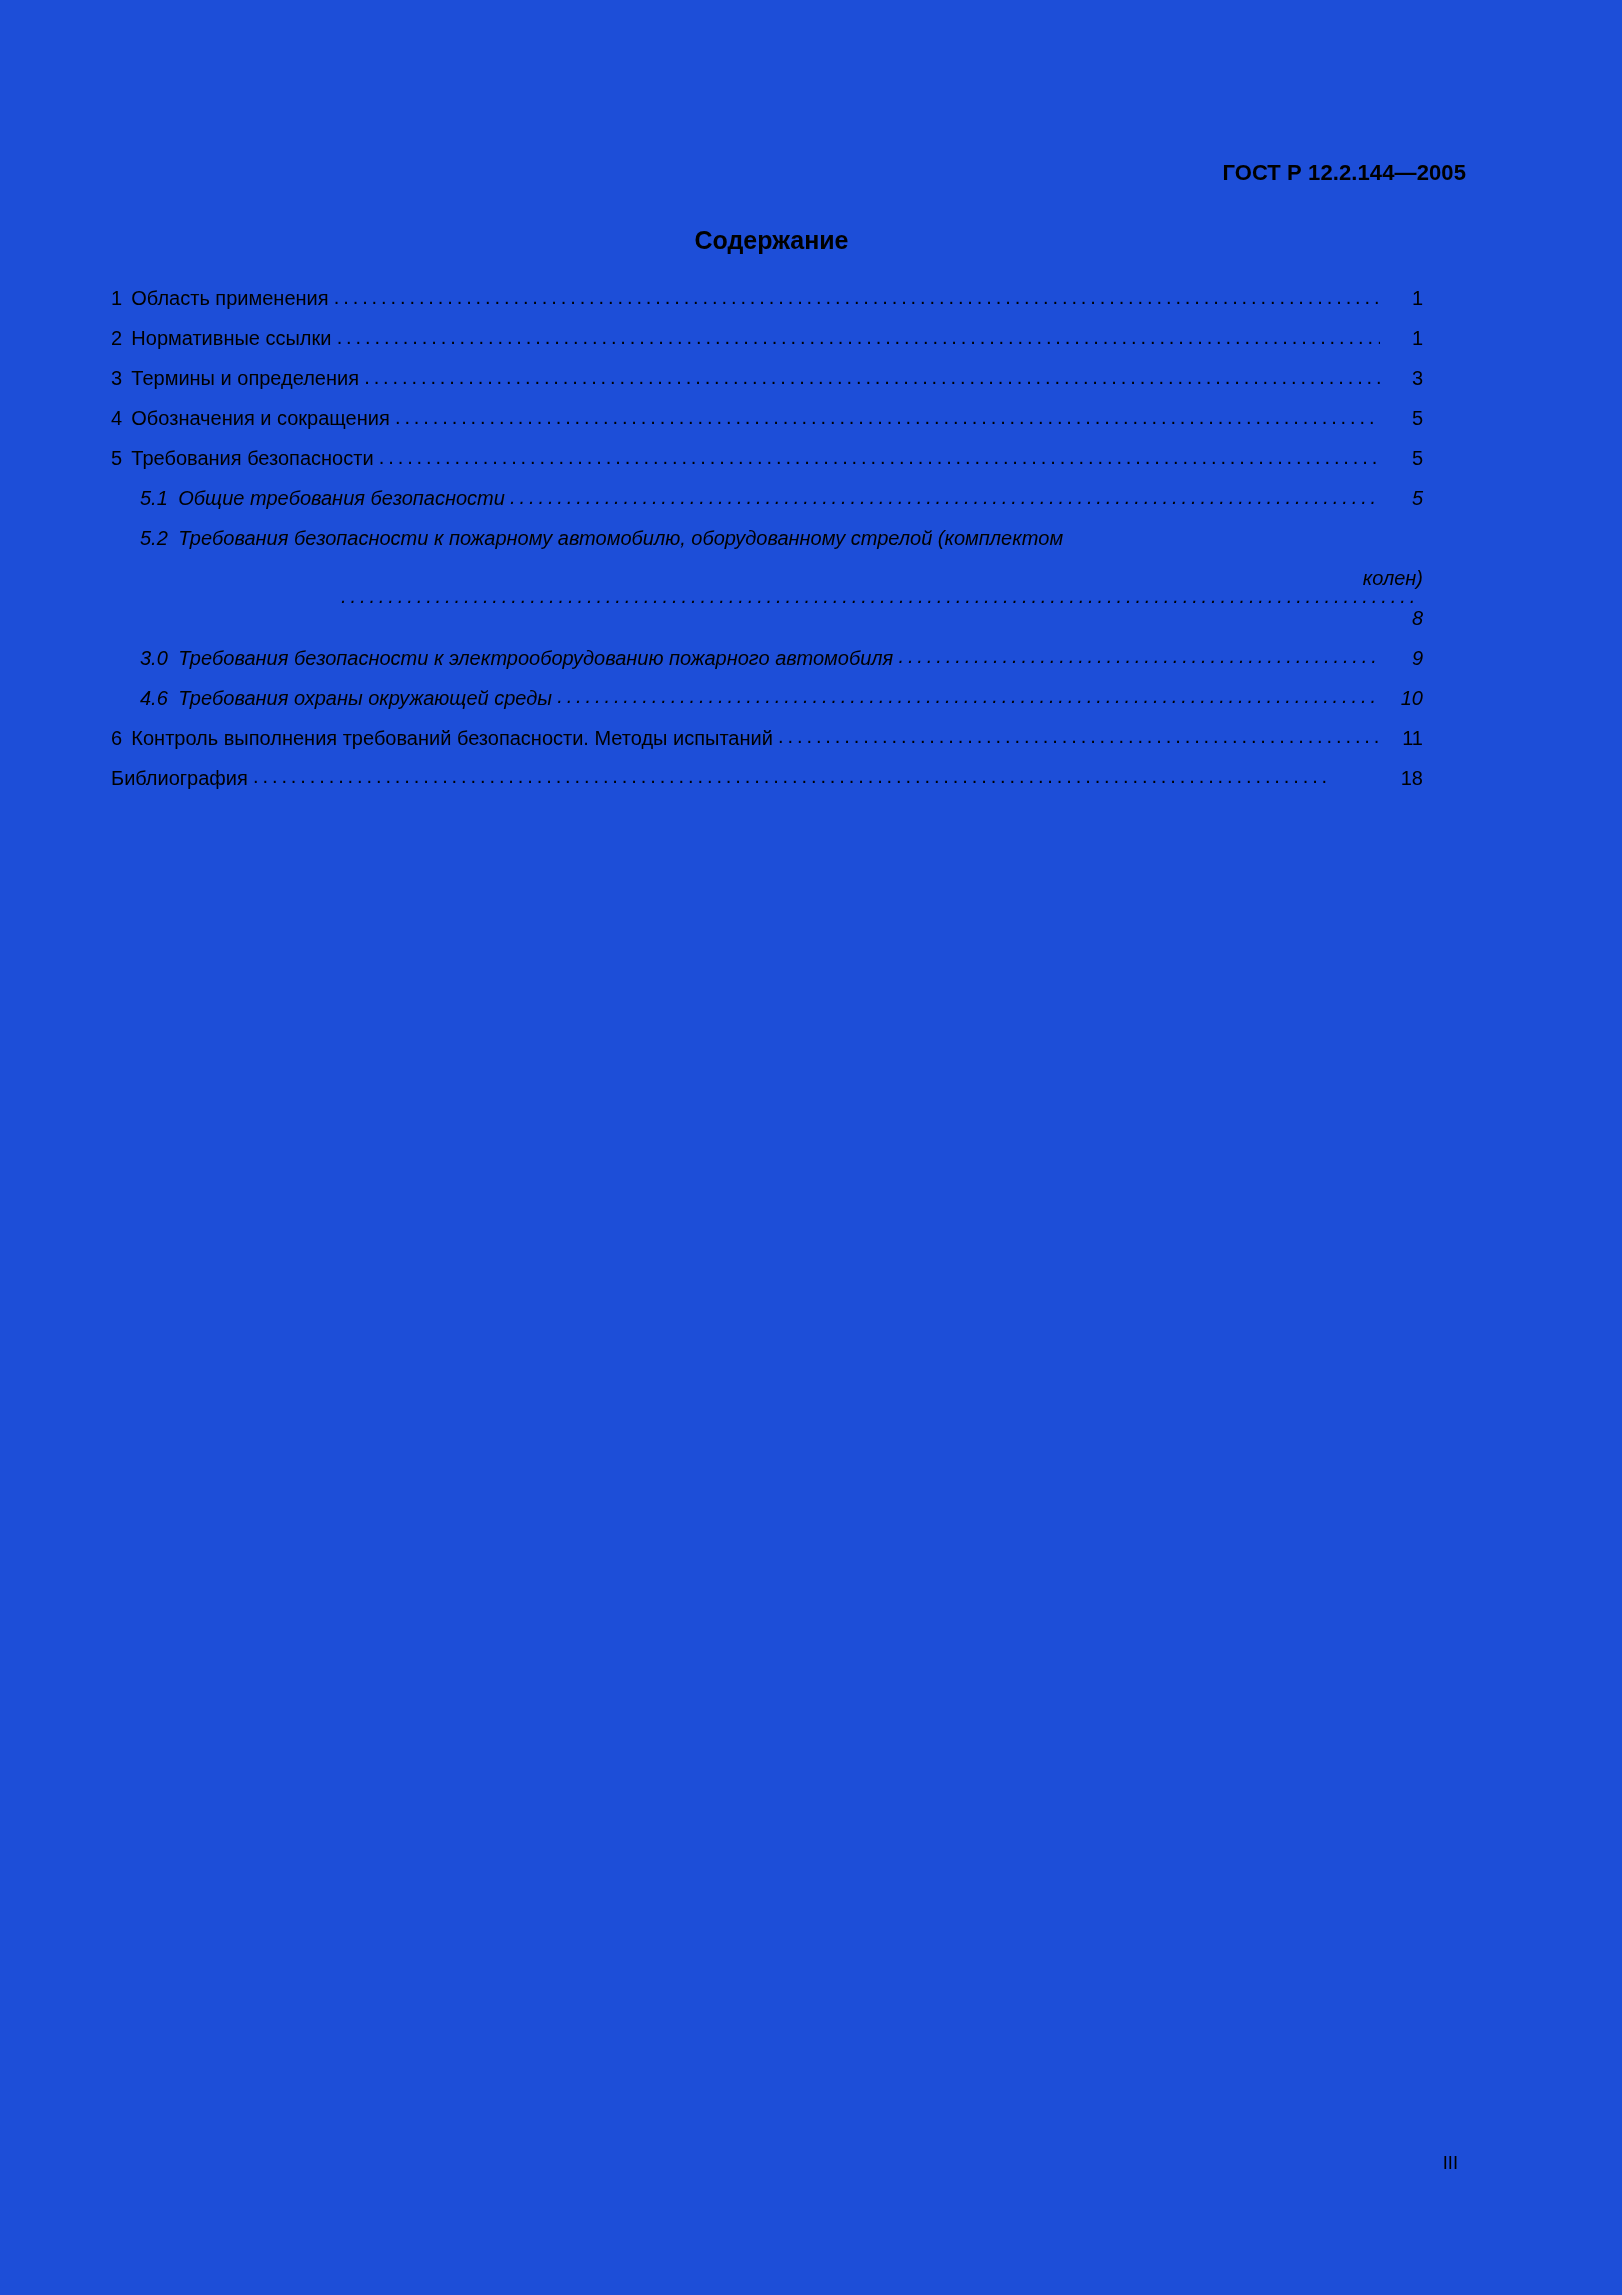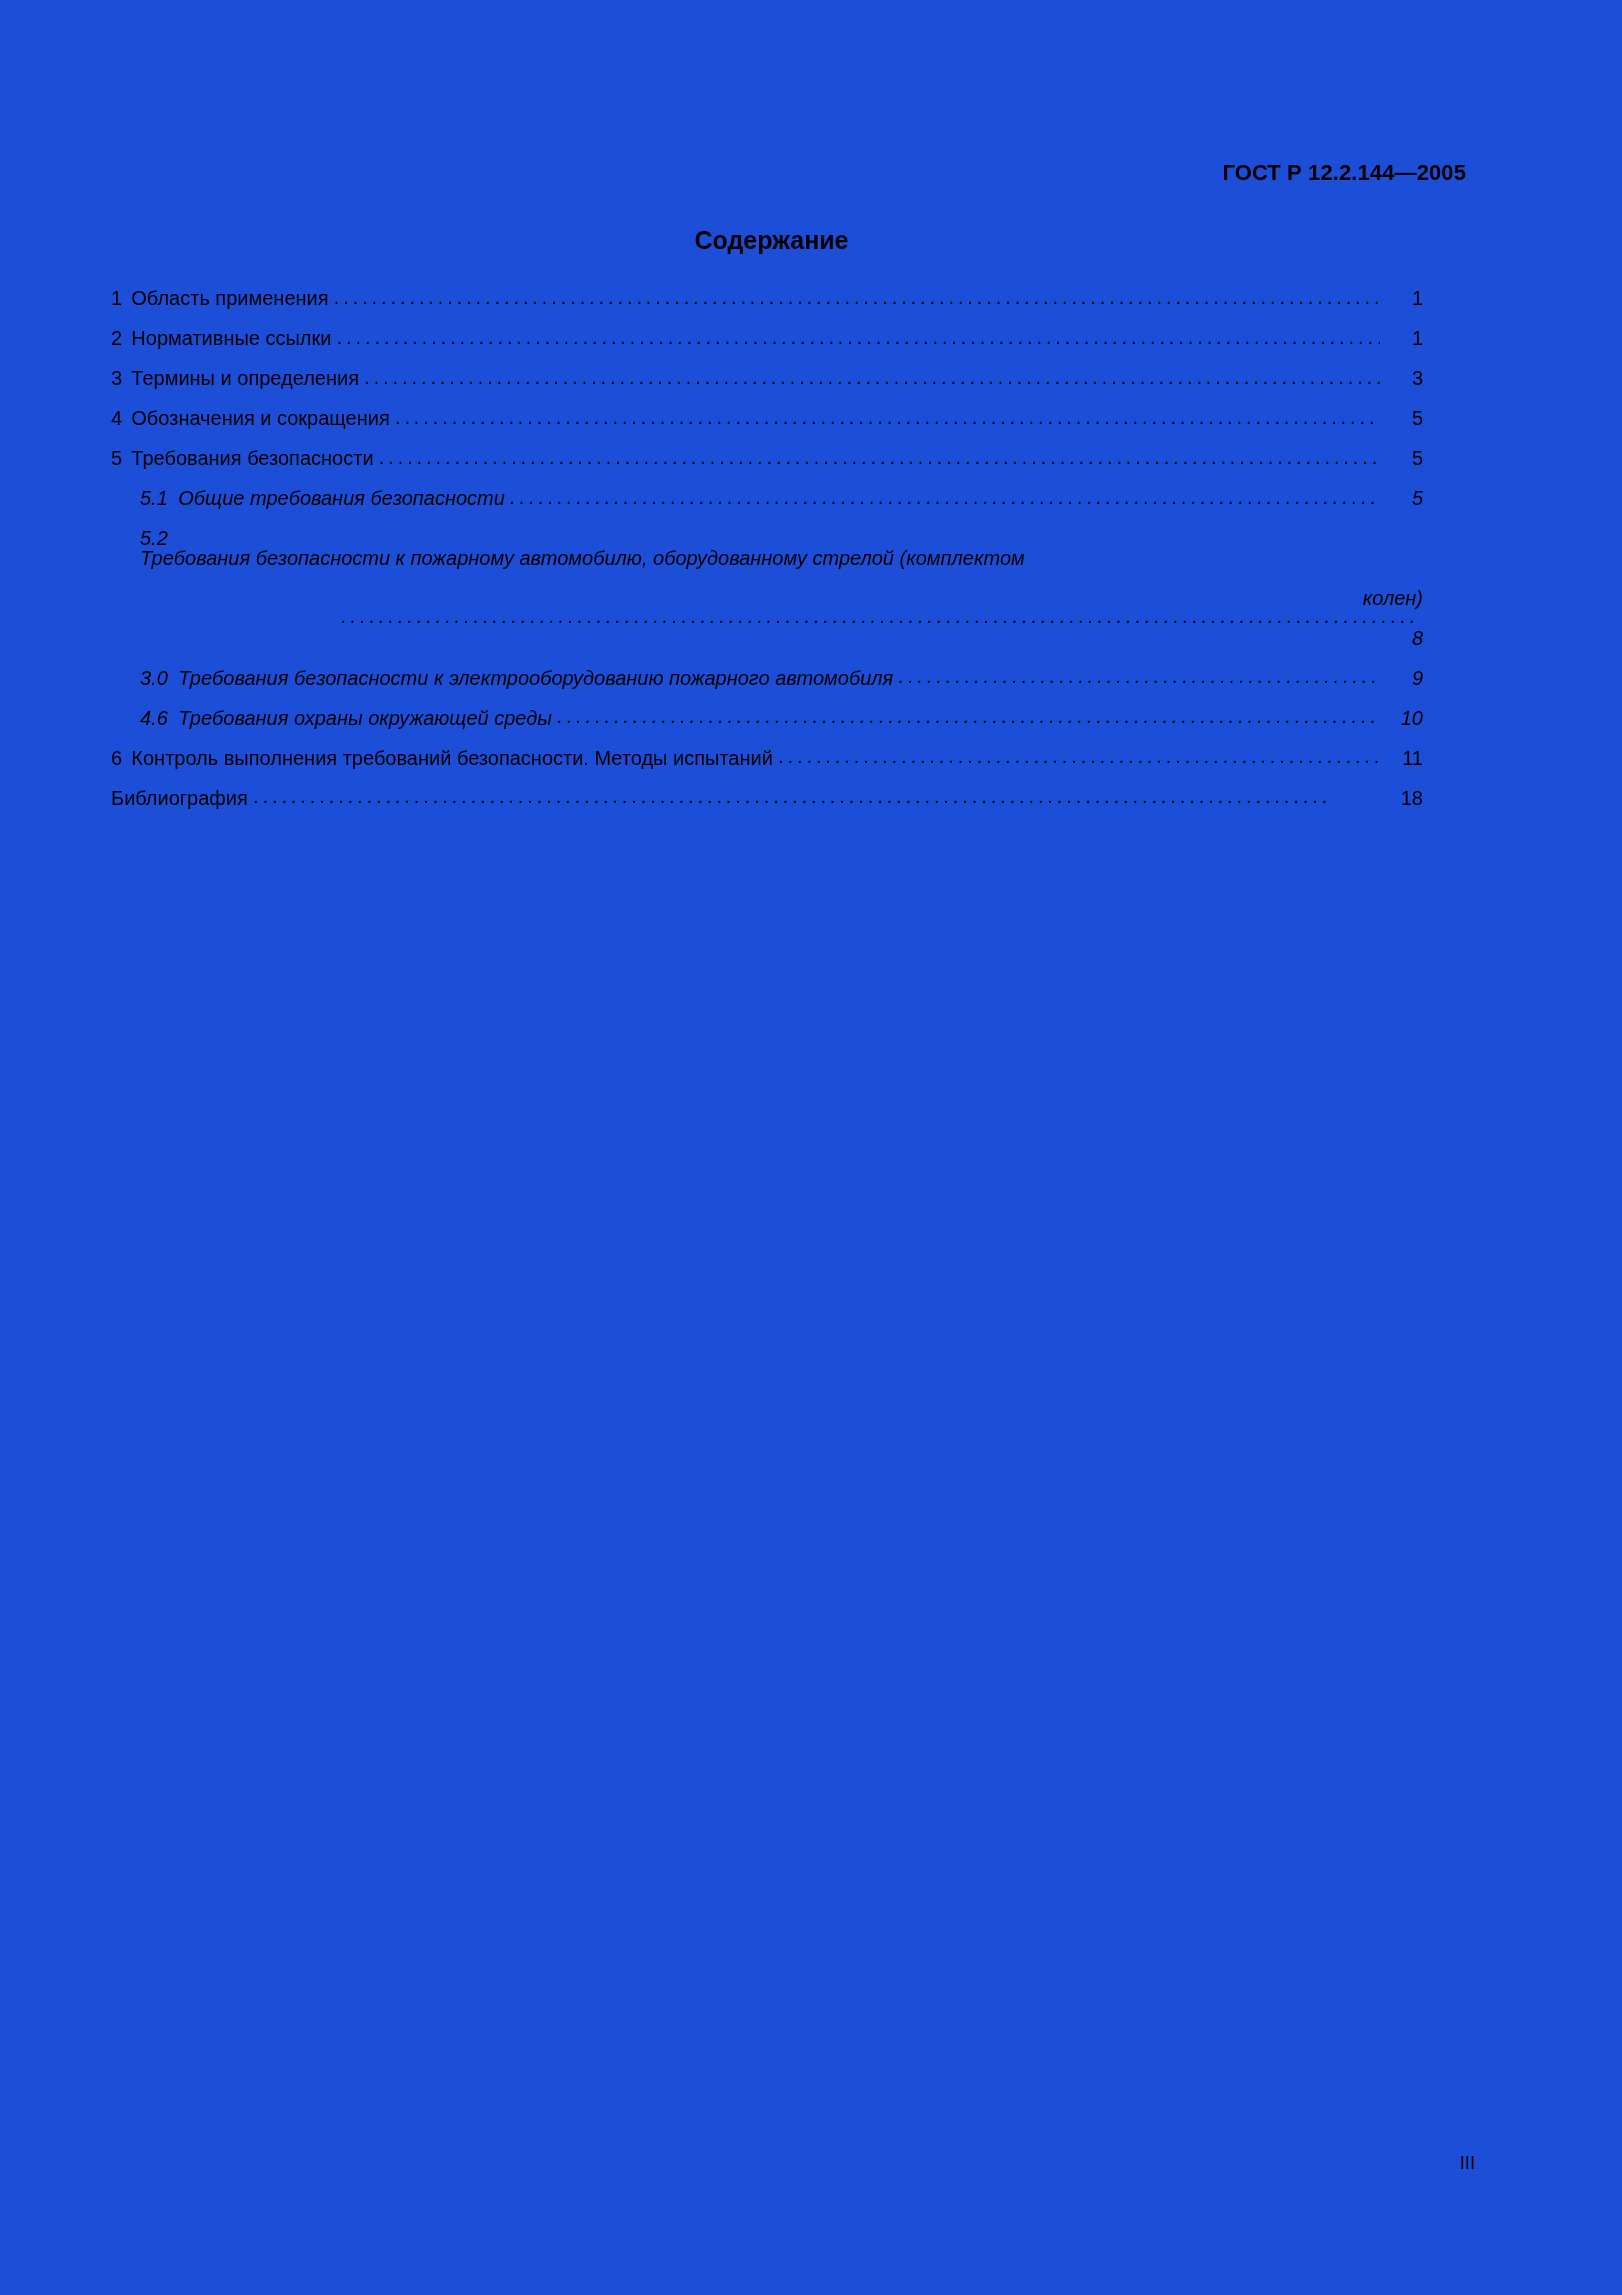--- a/index.html
+++ b/index.html
@@ -87,21 +87,20 @@
     padding-left: 29px;
     font-style: italic;
   }
   .lvl2 .num {
     padding-right: 10.5px;
   }
   
   .entry-multiline .line1 {
     display: flex;
     width: 100%;
-    flex-direction: column;
   }
   .entry-multiline .line1 .text {
     white-space: nowrap;
   }
   .entry-multiline .line2 {
     display: flex;
     align-items: flex-end;
     width: 100%;
     margin-top: 19.6px;
     padding-left: 60px;
@@ -111,21 +110,21 @@
   .entry-multiline .line2 .text {
     white-space: nowrap;
     flex: 0 0 auto;
   }
   .biblio .num {
     padding-right: 0;
   }
   .page-number {
     position: absolute;
     bottom: 121px;
-    right: 147px;
+    right: 164px;
     font-size: 18.3px;
   }
 </style>
 </head>
 <body>
 
 <div class="page">
 
   <div class="doc-header">ГОСТ Р 12.2.144—2005</div>
 

